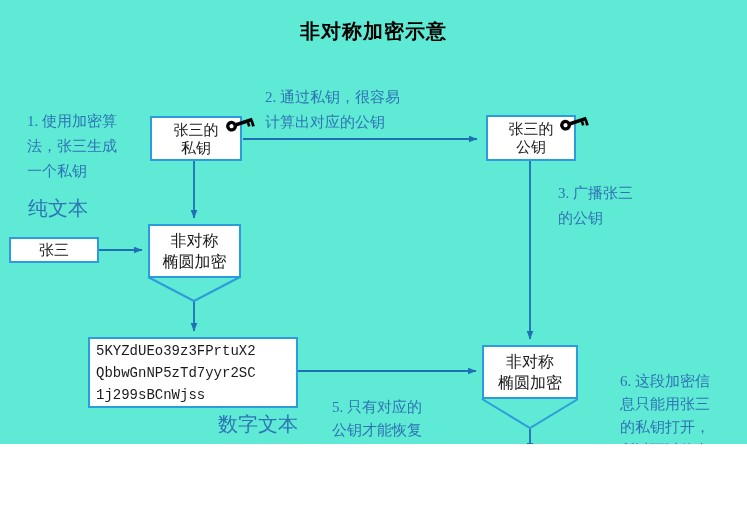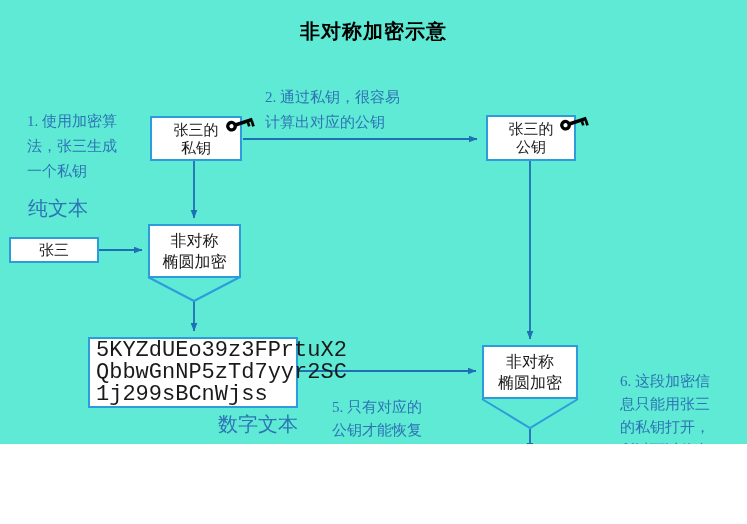--- a/index.html
+++ b/index.html
@@ -14,21 +14,21 @@
   }
   .box{
     position:absolute;border:2px solid #2e9cdb;background:#ffffff;box-sizing:border-box;
     display:flex;align-items:center;justify-content:center;text-align:center;
     color:#1a1a1a;font-size:15px;line-height:18px;white-space:pre-line;
   }
   .enc{font-size:16px;line-height:21px;text-align:center;}
   .cipher{
     position:absolute;border:2px solid #2e9cdb;background:#fff;box-sizing:border-box;
     font-family:"Liberation Mono","DejaVu Sans Mono",monospace;
-    font-size:22px;line-height:22px;color:#1a1a1a;white-space:pre-line;
+    font-size:14px;line-height:22px;color:#1a1a1a;white-space:pre-line;
     padding:2px 6px;display:flex;align-items:center;text-align:left;
   }
   .ann{
     position:absolute;color:#2e74b5;font-size:15px;line-height:25px;white-space:pre-line;
   }
   .lbl{
     position:absolute;color:#2e74b5;font-size:20px;line-height:20px;
   }
   .center{text-align:right;}
   .keyicon{position:absolute;}
@@ -63,20 +63,22 @@
     <path d="M482 399 L530 428 L578 399" stroke="#2e9cdb" stroke-width="2" fill="none"></path>
   </svg>
 
   <div class="title">非对称加密示意</div>
 
   <div class="ann" style="left:27px;top:97px;width:145px;margin-top:12px;">1. 使用加密算
 法，张三生成
 一个私钥</div>
   <div class="ann" style="left:265px;top:85px;width:200px;">2. 通过私钥，很容易
 计算出对应的公钥</div>
+  <div class="ann" style="left:558px;top:181px;width:140px;">3. 广播张三
+的公钥</div>
   <div class="ann" style="left:332px;top:396px;width:140px;line-height:23px;">5. 只有对应的
 公钥才能恢复
 原始信息</div>
   <div class="ann" style="left:594px;top:370px;width:150px;line-height:23px;margin-left:26px;">6. 这段加密信
 息只能用张三
 的私钥打开，
 所以可以信息
 内容确认属于
 张三</div>
 

